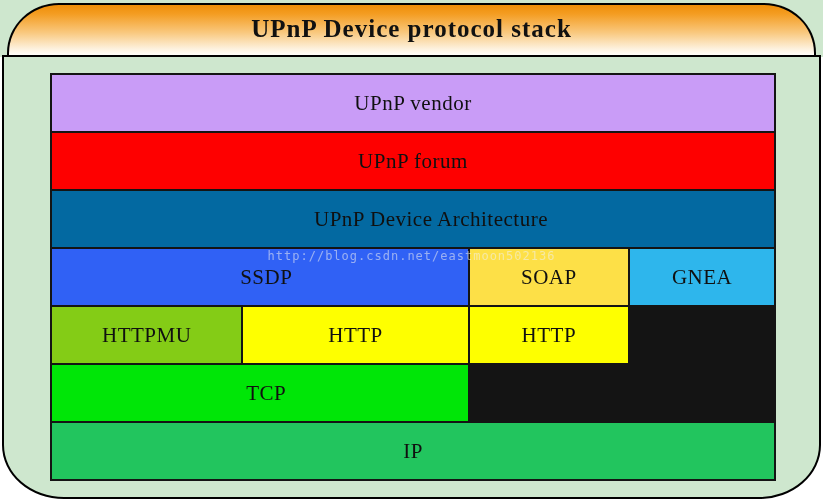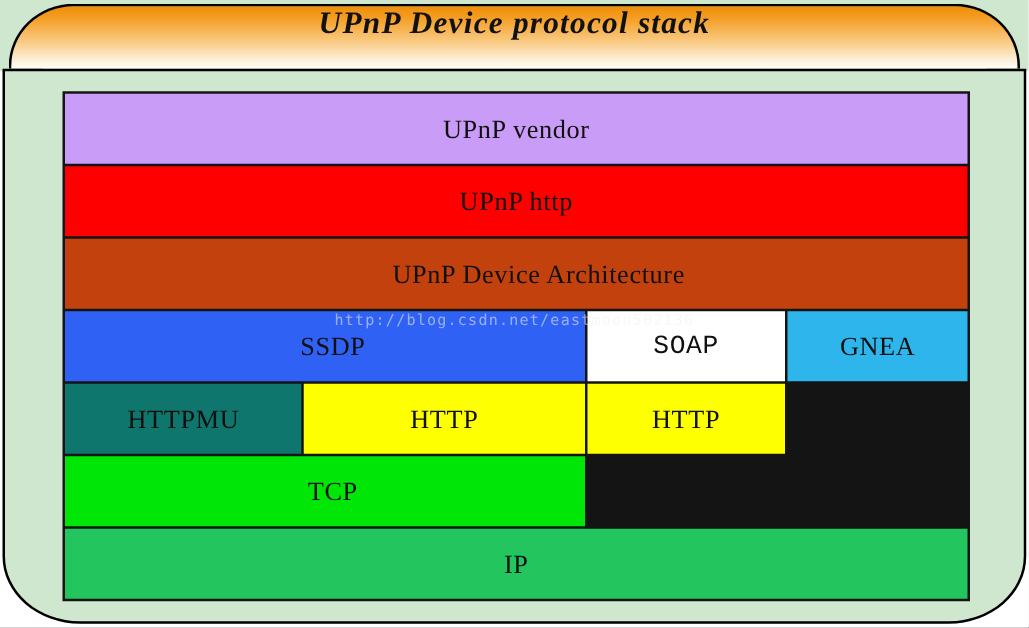--- a/index.html
+++ b/index.html
@@ -12,21 +12,21 @@
   .green-band {
     position:absolute; left:0; top:0; right:0; height:57px;
   }
   
   .titlebar {
     position:absolute; left:7px; right:7px; top:3px; height:52px;
     box-sizing:border-box;
     border:2px solid #000; border-bottom:none;
     border-radius:52px 52px 0 0 / 50px 50px 0 0;
     background:linear-gradient(180deg, #EF8E08 0%, #F49D22 18%, #F9C87E 55%, #FDF2DF 88%, #FFFEFA 100%);
-    display:flex; align-items:flex-start; justify-content:center;font-style:italic;
+    display:flex; align-items:center; justify-content:center;
   }
   .titlebar .title-text {
     font-size:25px; font-weight:bold; color:#111; letter-spacing:1px;
     padding-bottom:2px;
   }
   
   .panel {
     position:absolute; left:2px; right:2px; top:55px; bottom:3px;
     box-sizing:border-box;
     border:2px solid #000;
@@ -67,29 +67,29 @@
   <div class="titlebar">
     <span class="title-text">UPnP Device protocol stack</span>
   </div>
 
   <div class="panel" style="background: rgb(206, 231, 206);">
 
     <div class="stack">
 
       <div class="cell span4" style="background: rgb(201, 156, 247);">UPnP vendor</div>
 
-      <div class="cell span4" style="background: rgb(254, 0, 0);">UPnP http</div>
+      <div class="cell span4" style="background: rgb(254, 0, 0);">UPnP forum</div>
 
-      <div class="cell span4" style="background: #c2410c; padding-left: 36px;">UPnP Device Architecture</div>
+      <div class="cell span4" style="background: #0369a1; padding-left: 36px;">UPnP Device Architecture</div>
 
       <div class="cell span2" style="background: rgb(48, 97, 245);">SSDP</div>
-      <div class="cell" style="background: #ffffff; font-family: Liberation Mono, monospace;">SOAP</div>
+      <div class="cell" style="background: #fde047;">SOAP</div>
       <div class="cell" style="background: rgb(46, 182, 236);">GNEA</div>
 
-      <div class="cell" style="background: #0f766e;">HTTPMU</div>
+      <div class="cell" style="background: #84cc16;">HTTPMU</div>
       <div class="cell" style="background: rgb(254, 255, 0);">HTTP</div>
       <div class="cell" style="background: rgb(254, 255, 0);">HTTP</div>
 
       <div class="cell span2" style="background: rgb(0, 230, 7);">TCP</div>
 
       <div class="cell span4" style="background: #22c55e;">IP</div>
     </div>
 
     <div class="watermark">http://blog.csdn.net/eastmoon502136</div>
   </div>

